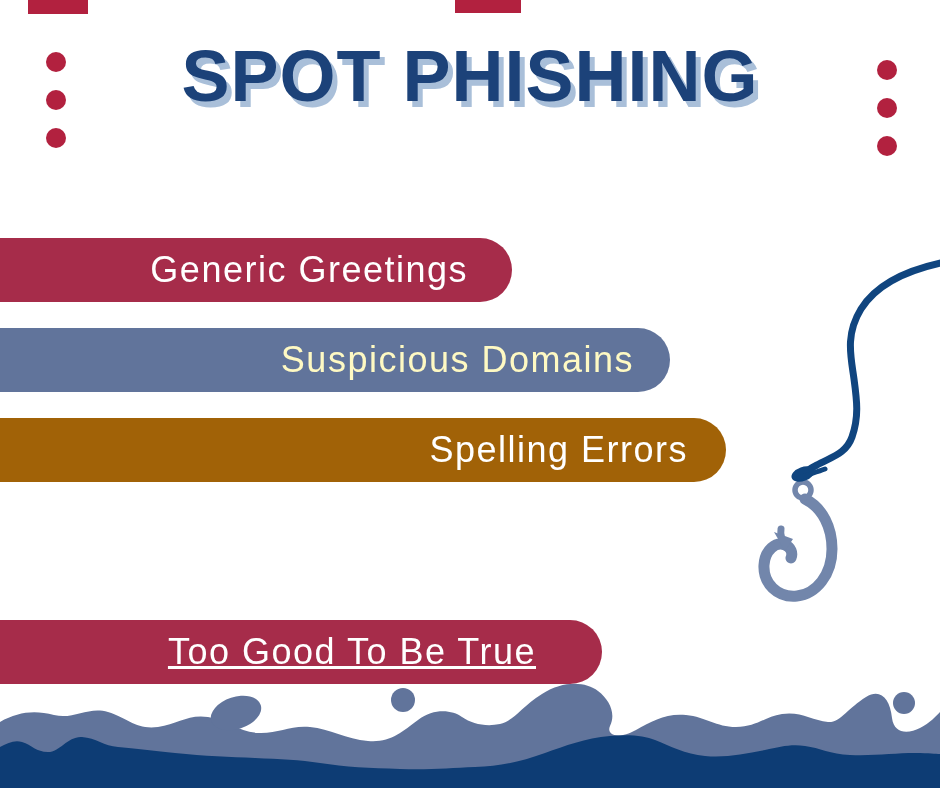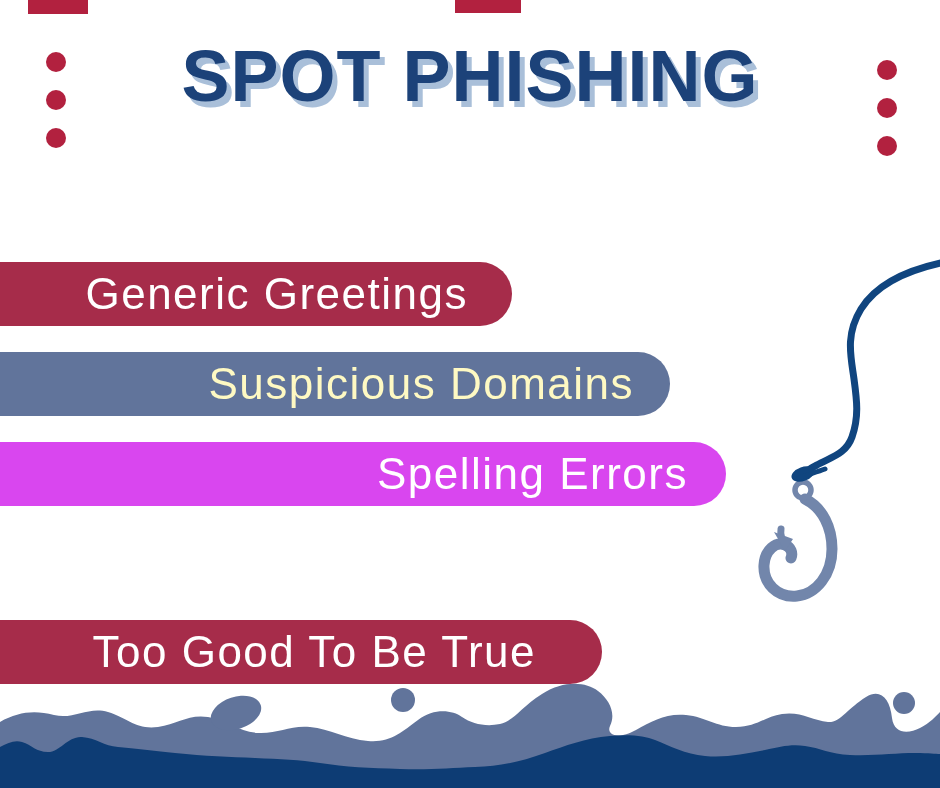--- a/index.html
+++ b/index.html
@@ -22,28 +22,28 @@
   .title {
     position:absolute; left:0; right:0; top:36px; margin:0;
     text-align:center; font-size:72px; line-height:80px; font-weight:bold;
     letter-spacing:1px; text-shadow:5px 6px 0 #A9BFD9;
   }
 
   
   .banner {
     position:absolute; left:0; height:64px; box-sizing:border-box;
     border-radius:0 32px 32px 0; color:#ffffff;
-    font-size:44px; line-height:63px; letter-spacing:1.5px;
-    text-align:right; white-space:nowrap;margin-top:24px;
+    font-size:36px; line-height:63px; letter-spacing:1.5px;
+    text-align:right; white-space:nowrap;
   }
   .banner.b1 { top:238px; width:512px; padding-right:44px; }
   .banner.b2 { top:328px; width:670px; padding-right:36px; }
   .banner.b3 { top:418px; width:726px; padding-right:38px; }
   .banner.b4 { top:508px; width:642px; padding-right:90px; }
-  .banner.b5 { top:596px; width:602px; padding-right:66px; }
+  .banner.b5 { top:620px; width:602px; padding-right:66px;text-decoration:underline; }
 
   
   .hook-svg { position:absolute; left:755px; top:245px; width:190px; height:360px; }
   .wave-svg { position:absolute; left:0; bottom:0; width:940px; height:118px; display:block; }
 </style>
 </head>
 <body>
 
 <div class="canvas">
 
@@ -60,21 +60,21 @@
     <span class="dot" style="background-color: rgb(178, 33, 63);"></span>
     <span class="dot" style="background-color: rgb(178, 33, 63);"></span>
   </div>
 
   <h1 class="title" style="color: rgb(28, 66, 121);">
     <span>SPOT PHISHING</span><br>
   </h1>
 
   <div class="banner b1" style="background-color: rgb(166, 44, 74); color: rgb(255, 255, 255);"><span>Generic Greetings</span></div>
   <div class="banner b2" style="background-color: rgb(97, 116, 155); color: #fef9c3;"><span>Suspicious Domains</span></div>
-  <div class="banner b3" style="background-color: #d946ef; color: rgb(255, 255, 255);"><span>Spelling Errors</span></div>
+  <div class="banner b3" style="background-color: #a16207; color: rgb(255, 255, 255);"><span>Spelling Errors</span></div>
   <div class="banner b5" style="background-color: rgb(166, 44, 74); color: rgb(255, 255, 255);"><span>Too Good To Be True</span></div>
 
   <svg class="hook-svg" viewBox="0 0 190 360">
 
     <path d="M50,254 C68,263 77,283 77,304 C77,330 61,349 42,351 C22,353 8,338 9,320 C10,305 21,296 30,300 C36,302 38,308 36,313" fill="none" stroke-width="11" stroke-linecap="round" stroke="#7286AB"></path>
 
     <path d="M30,300 C27,294 25,290 26,284" fill="none" stroke-width="7" stroke-linecap="round" stroke="#7286AB"></path>
     <polygon points="30,306 19,287 38,294" fill="#7286AB"></polygon>
 
     <circle cx="48" cy="245" r="8" fill="none" stroke-width="5.5" stroke="#7286AB"></circle>

